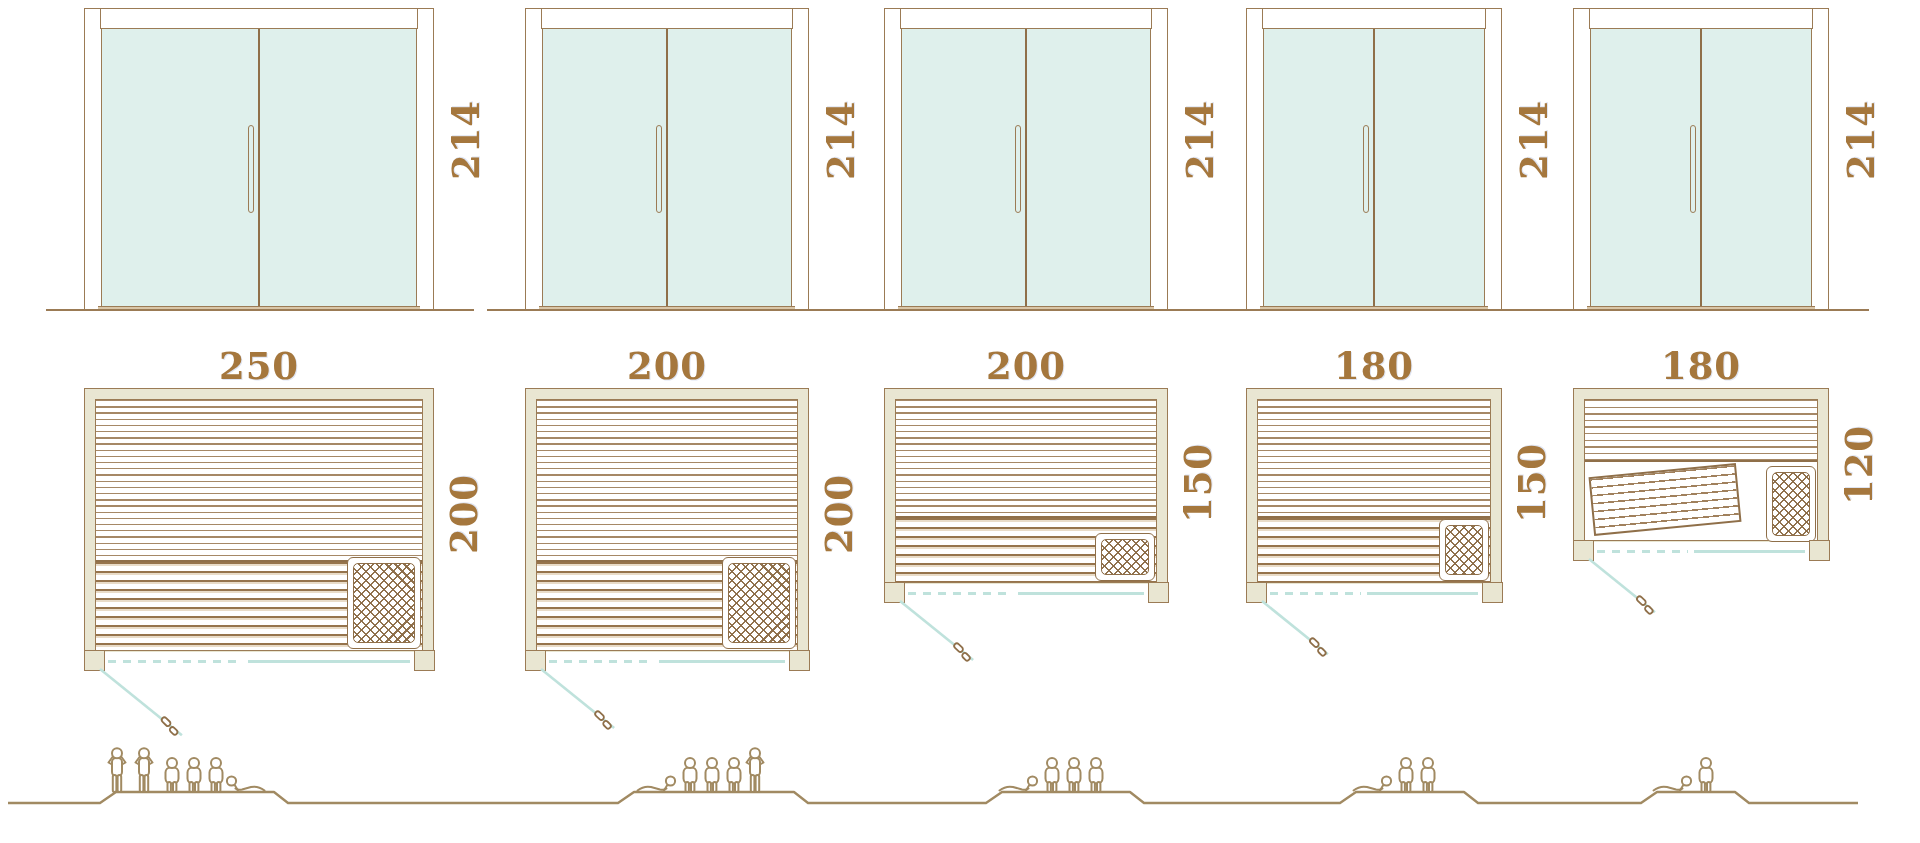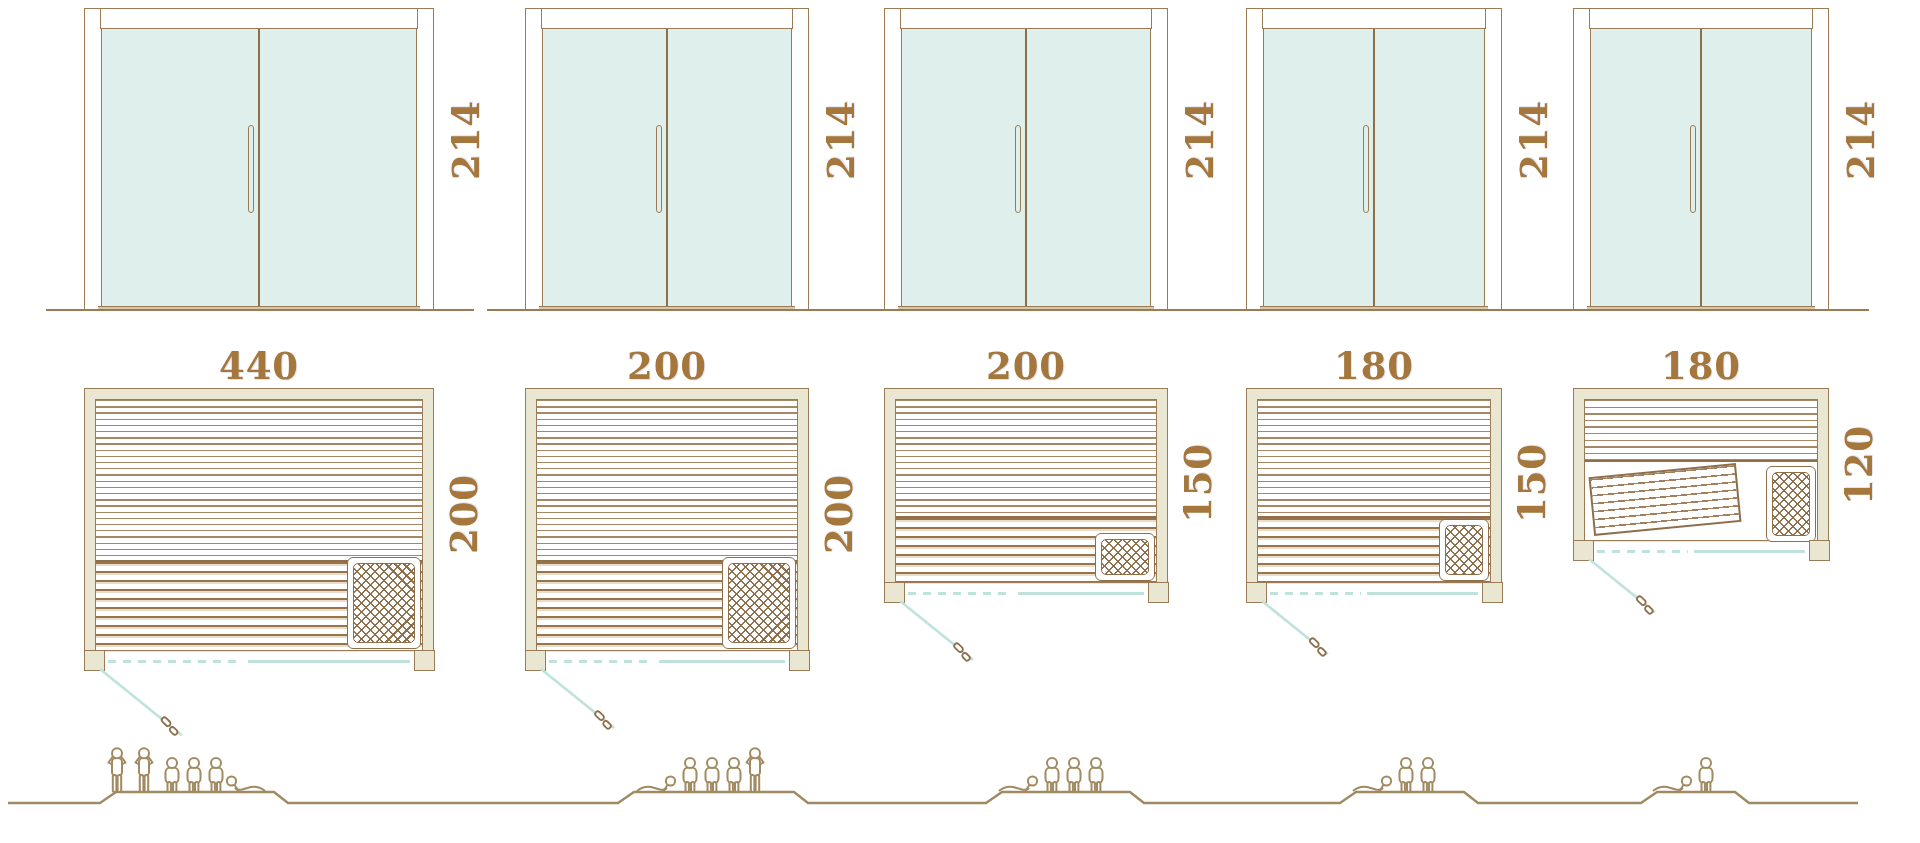--- a/index.html
+++ b/index.html
@@ -57,21 +57,21 @@
        <div class="divider"></div>
        <div class="handle"></div>
      </div>
      <div class="stile l"></div>
      <div class="stile r"></div>
      <div class="rail"></div>
      <div class="sill"></div>
       </div>
       <div class="baseline" style="left:46px;top:309px;width:428px"></div>
       <div class="vlabel" style="left:466px;top:140px">214</div>
-      <div class="hlabel" style="left:259px;top:366px">440</div>
+      <div class="hlabel" style="left:259px;top:366px">250</div>
       <div class="vlabel" style="left:464px;top:514px">200</div>
       <div class="plan" style="left:84px;top:388px;width:350px;height:264px">
         <div class="interior">
           <div class="bench-zone"></div>
           <div class="heater" style="width:74px;height:92px">
        <div class="core"></div>
      </div>
         </div>
         <div class="post pl"></div>
      <div class="post pr"></div>

